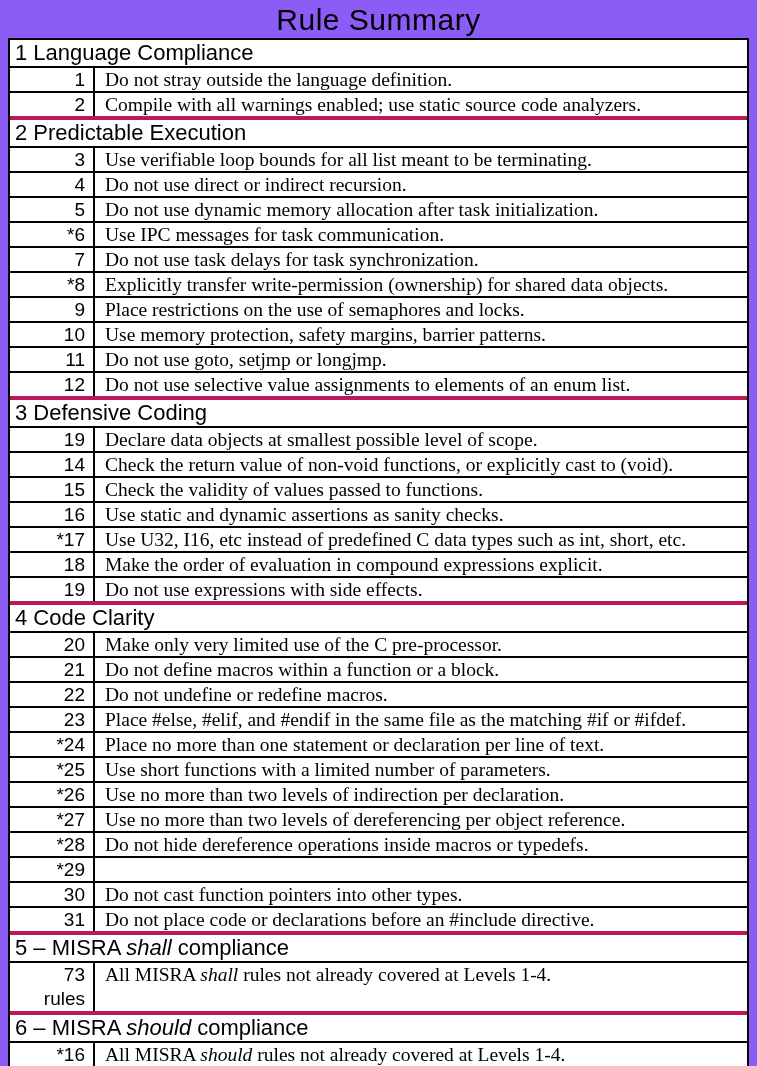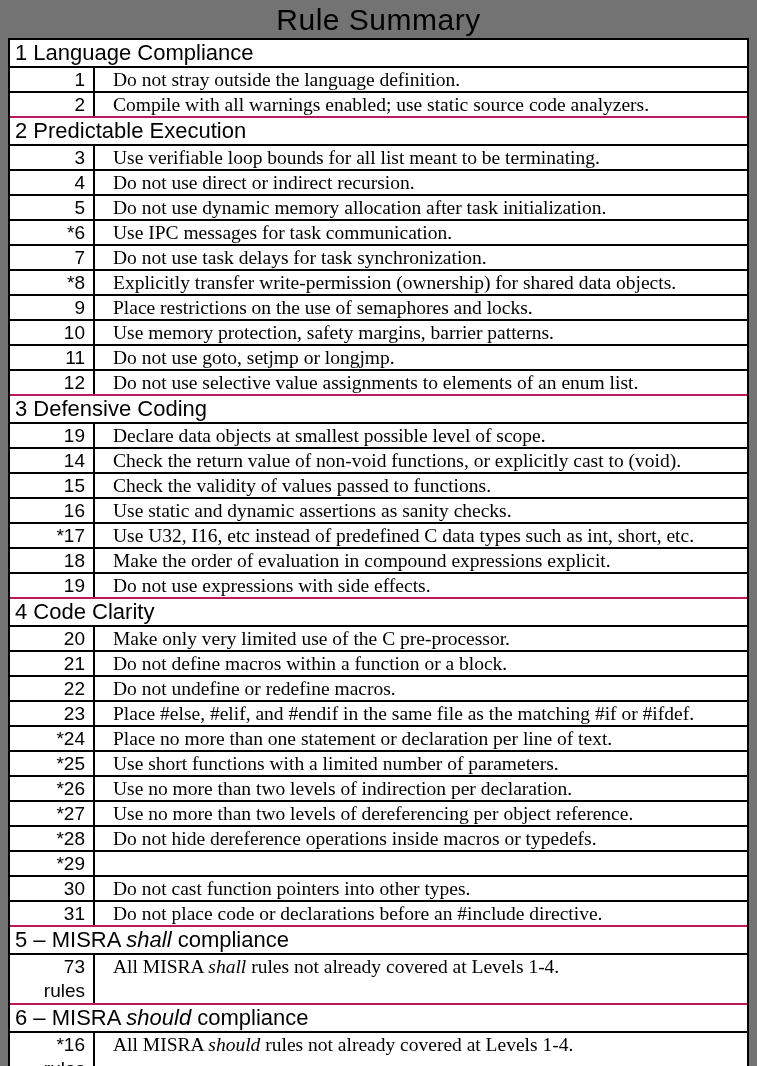--- a/index.html
+++ b/index.html
@@ -1,41 +1,41 @@
 <!DOCTYPE html>
 <html style="--accent-red: #e8364f;"><head>
 <meta charset="utf-8">
 <style>
   * { margin:0; padding:0; box-sizing:border-box; }
   html,body { background:#ffffff; }
   body {
     width:757px; height:1066px; overflow:hidden;
     color:#000; font-family:"Liberation Sans", sans-serif;
   }
-  .page { width:757px; height:1066px; background:#737373; }
+  .page { width:757px; height:1066px; background:#8b5cf6; }
   .title {
     text-align:center; font-size:30px; line-height:34px;
     padding-top:3px; height:38px; letter-spacing:0.5px;
   }
   .rule-table {
     margin:0 8px; border:2px solid #000; background:#fff;
   }
   .section-header {
     font-size:22px; line-height:24px; padding:1px 6px 1px 5px;
-    border-top:2px solid #be185d;
+    border-top:4px solid #be185d;
   }
   .rule-table > :first-child { border-top:none;border-radius:12px; }
   .rule-row { display:flex; border-top:2px solid #000; }
   .num-cell {
     flex:0 0 85px; width:85px; border-right:2px solid #000;
     text-align:right; font-size:19px; line-height:23px; padding-right:8px;
   }
   .text-cell {
     flex:1; font-family:"Liberation Serif", serif;
-    font-size:19.5px; line-height:23px; padding:0 4px 0 10px;margin-left:8px;
+    font-size:19.5px; line-height:23px; padding:0 4px 0 10px;
   }
   .tall { min-height:50px; }
   .tall .num-cell, .tall .text-cell { line-height:24px; }
   .it { font-style:italic; }
 </style>
 </head>
 <body>
 
 <div class="page">
 

